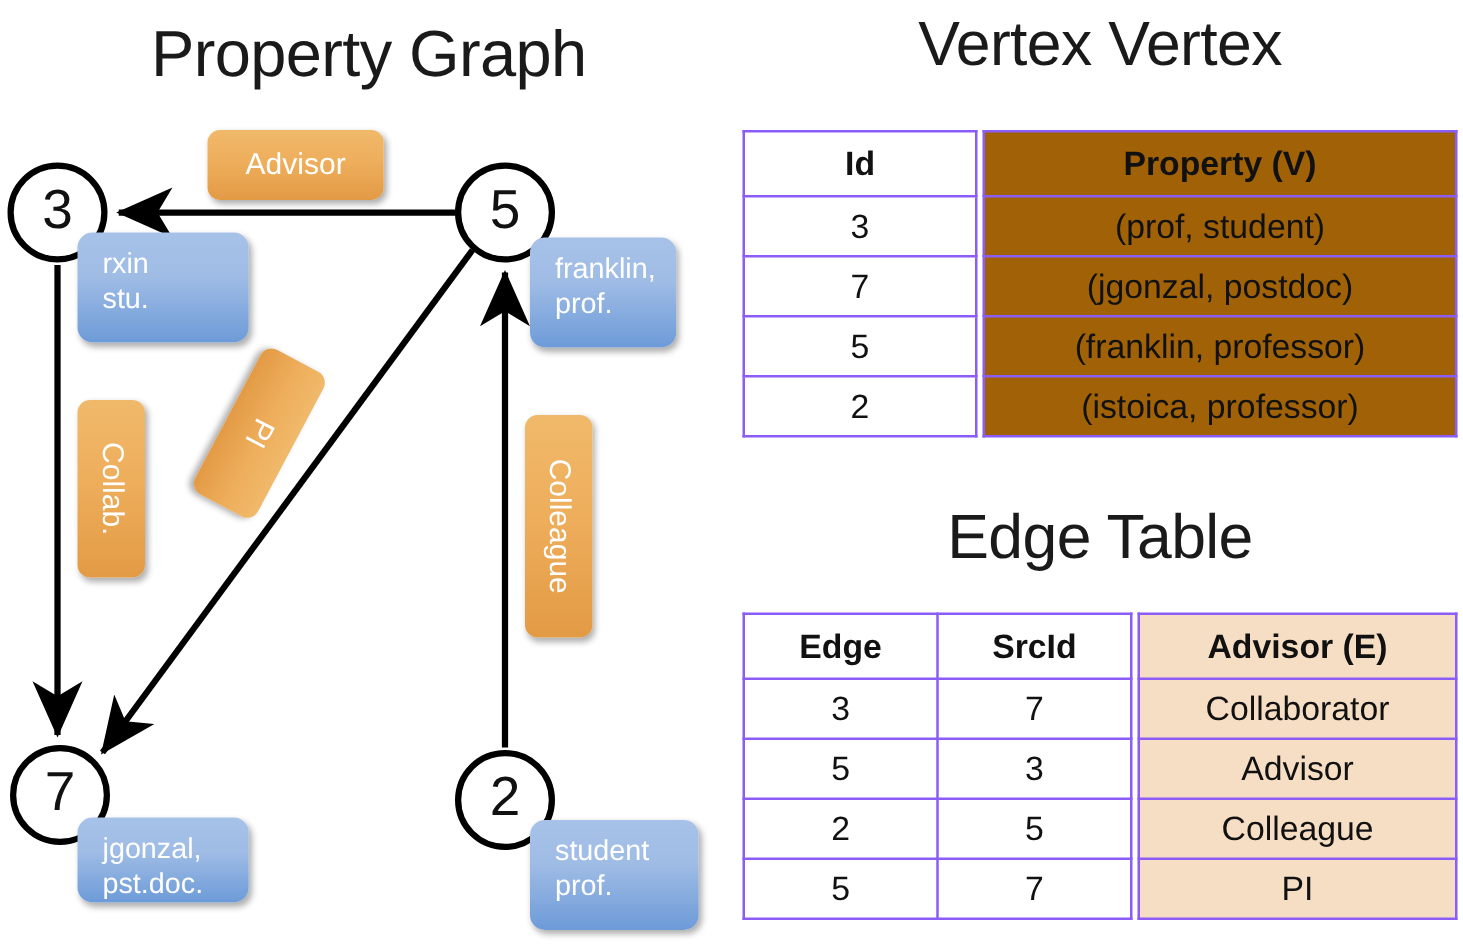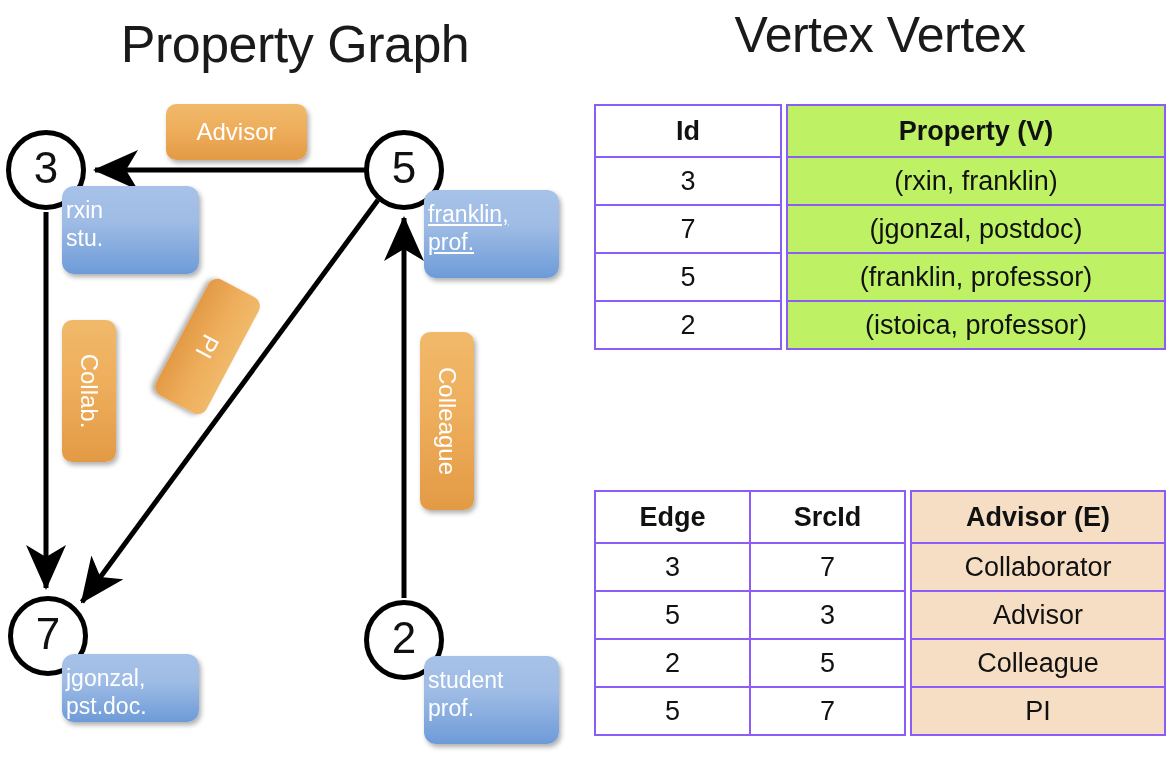--- a/index.html
+++ b/index.html
@@ -45,21 +45,21 @@
   
   .vbox{
     position:absolute;
     border-radius:12px;
     background:linear-gradient(to bottom,#a7c2e8 0%,#9fbce5 40%,#6d9bd8 100%);
     box-shadow:2px 3px 5px rgba(0,0,0,0.32);
     color:#ffffff;
     font-size:23px;
     font-weight:300;
     line-height:1.22;
-    padding:10px 4px;
+    padding:10px 20px;
     box-sizing:border-box;
     font-family:"Liberation Sans", sans-serif;
   }
 
   
   .ebox{
     position:absolute;
     border-radius:10px;
     background:linear-gradient(to bottom,#f0b96a 0%,#eeae5c 45%,#e39a45 100%);
     box-shadow:2px 3px 5px rgba(0,0,0,0.32);
@@ -84,33 +84,34 @@
     text-align:center;
     font-weight:300;
     font-size:27px;
     color:#111;
     font-family:"Liberation Sans", sans-serif;
     padding:0;
     height:46px;
   }
   .tbl th{font-weight:bold;font-size:27px;height:50px;}
   .gapcol{border:none !important;width:6px;}
-  .vprop{background:#bef264;}
+  .vprop{background:#a16207;}
   .eprop{background:#f6dec5;}
 
   #vertex-table{left:594px;top:104px;width:572px;}
   #edge-table{left:594px;top:490px;width:572px;}
 </style>
 </head>
 <body>
 
 <div class="page">
 
   <div class="title" id="title-property-graph">Property Graph</div>
   <div class="title" id="title-vertex-table">Vertex Vertex</div>
+  <div class="title" id="title-edge-table">Edge Table</div>
 
   <div id="graph-panel">
 
     <svg id="graph-edges" viewBox="0 0 590 760">
       <defs>
         <marker id="ah" markerWidth="10" markerHeight="10" refX="8.6" refY="4" orient="auto" markerUnits="strokeWidth">
           <path d="M0,0 L9,4 L0,8 L2.4,4 z" fill="#000"></path>
         </marker>
       </defs>
 
@@ -151,21 +152,21 @@
 
     <div class="ebox vert" style="left:420px;top:332px;width:54px;height:178px;">
       <span>Colleague</span>
     </div>
 
     <div class="vbox" style="left:62px;top:186px;width:137px;height:88px;">
       <div>rxin</div>
       <div>stu.</div>
     </div>
 
-    <div class="vbox" style="left:424px;top:190px;width:135px;height:88px;text-decoration:underline;">
+    <div class="vbox" style="left:424px;top:190px;width:117px;height:88px;">
       <div>franklin,</div>
       <div>prof.</div>
     </div>
 
     <div class="vbox" style="left:62px;top:654px;width:137px;height:68px;">
       <div>jgonzal,</div>
       <div>pst.doc.</div>
     </div>
 
     <div class="vbox" style="left:424px;top:656px;width:135px;height:88px;">
@@ -184,21 +185,21 @@
       <tr>
         <th>Id</th>
         <td class="gapcol"></td>
         <th class="vprop">Property (V)</th>
       </tr>
     </thead>
     <tbody>
       <tr>
         <td>3</td>
         <td class="gapcol"></td>
-        <td class="vprop">(rxin, franklin)</td>
+        <td class="vprop">(prof, student)</td>
       </tr>
       <tr>
         <td>7</td>
         <td class="gapcol"></td>
         <td class="vprop">(jgonzal, postdoc)</td>
       </tr>
       <tr>
         <td>5</td>
         <td class="gapcol"></td>
         <td class="vprop">(franklin, professor)</td>

